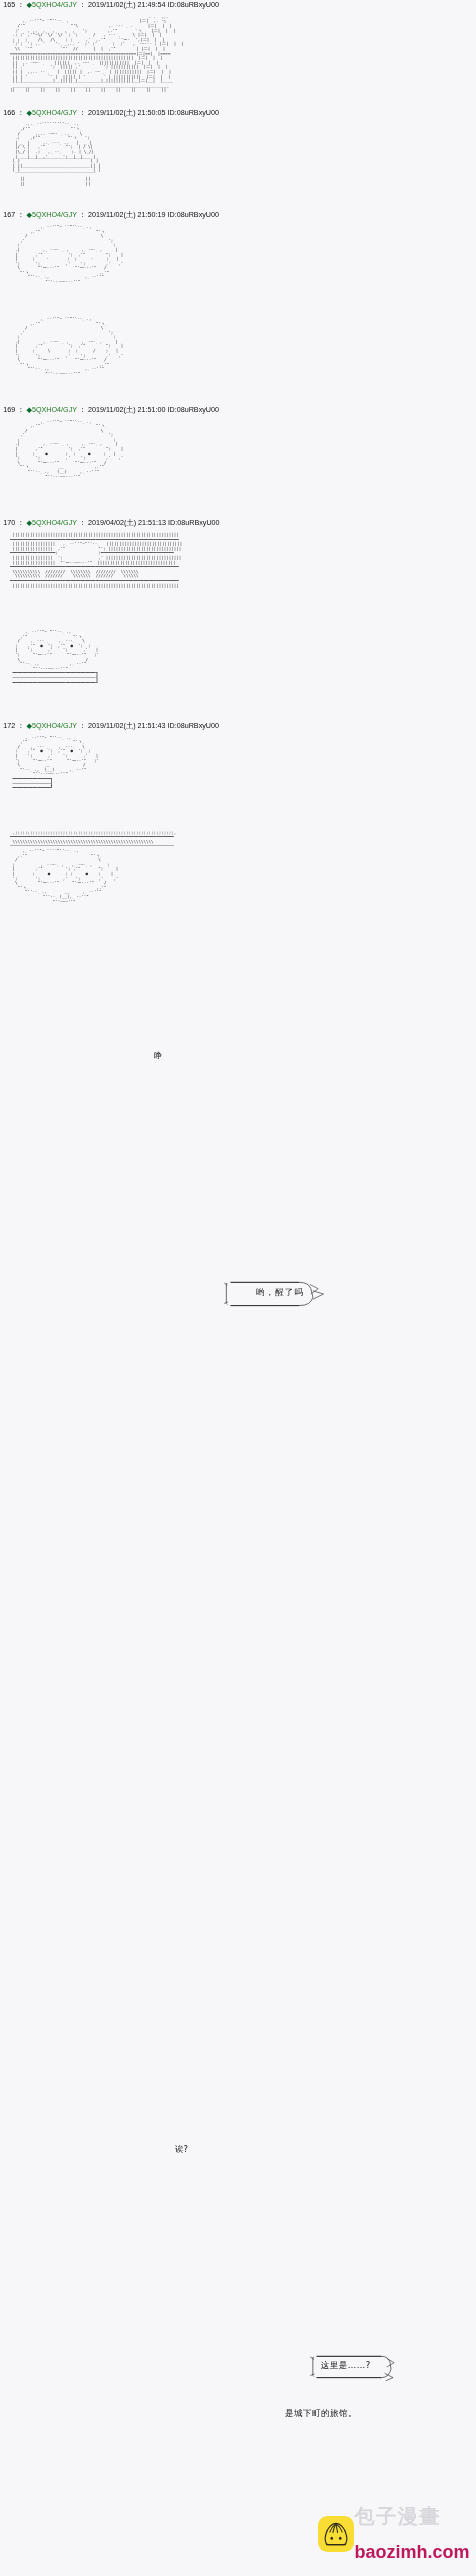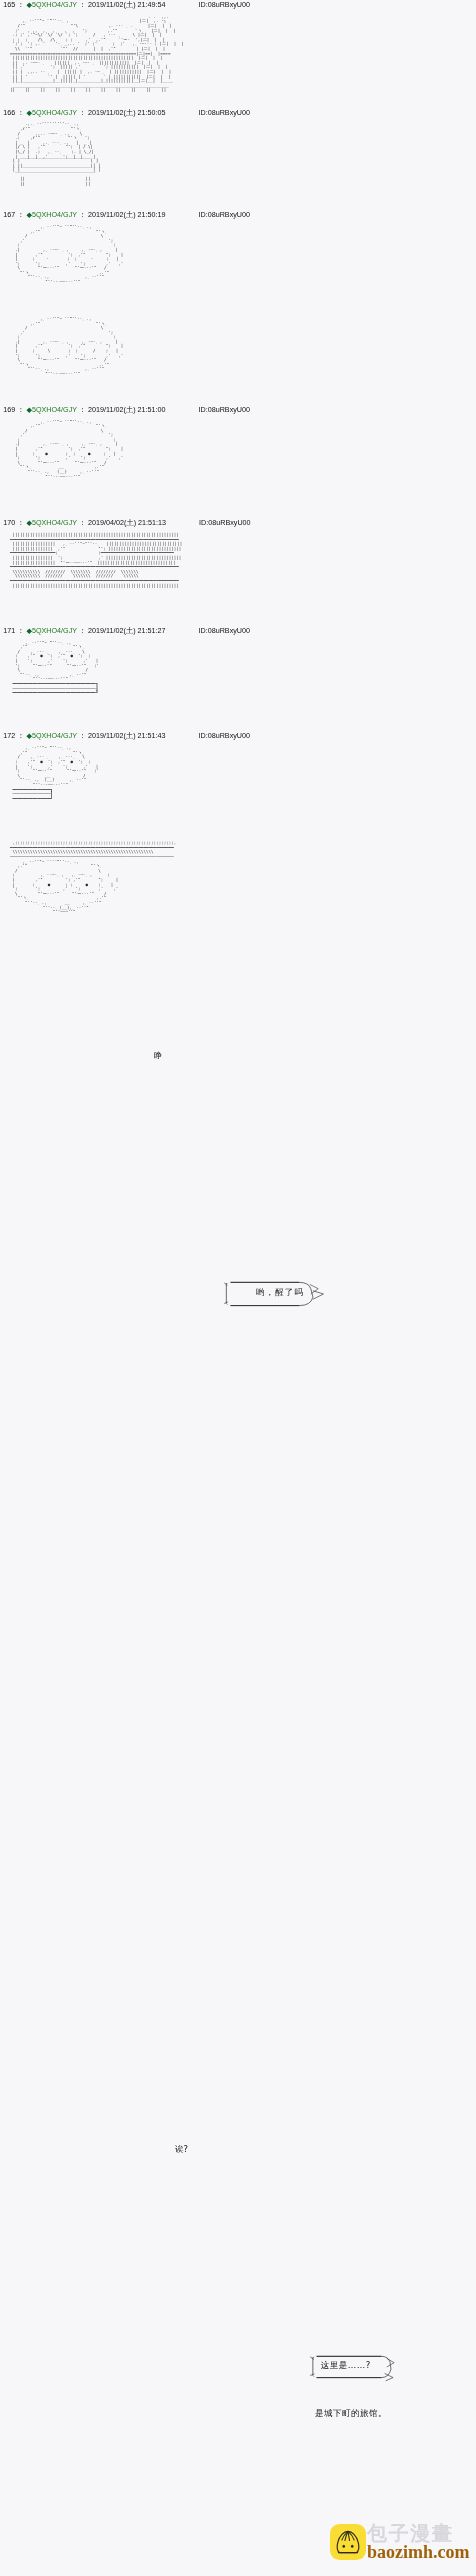--- a/index.html
+++ b/index.html
@@ -23,21 +23,21 @@
     font-size:7.2px;
     line-height:10.6px;
     white-space:nowrap;
     padding-left:3.2px;
     color:#111;
     letter-spacing:0px;
   }
   .post-header .name{color:#1f7a1f;}
   .post-header .diamond{color:#0a6b2a;}
   .post-header .date{color:#111;}
-  .post-header .uid{color:#111;margin-left:31px;}
+  .post-header .uid{color:#111;}
 
   
   .aa{
     font-family:"DejaVu Sans Mono","Liberation Mono",monospace;
     font-size:4.8px;
     line-height:5.1px;
     white-space:pre;
     color:#2b2b2b;
     padding-left:7.4px;
     letter-spacing:0px;
@@ -75,22 +75,22 @@
     background:#f9dd34;
     position:relative;
     flex:0 0 auto;
   }
   .wm-text{display:flex;flex-direction:column;line-height:1;}
   .wm-cn{
     font-family:"DejaVu Sans","Liberation Sans",sans-serif;
     font-size:20px;font-weight:bold;color:#d7d7dc;letter-spacing:1.6px;
   }
   .wm-en{
-    font-family:Liberation Serif, serif;
-    font-size:18px;font-weight:bold;color:#a16207;letter-spacing:0px;margin-top:0;
+    font-family:Liberation Sans, sans-serif;
+    font-size:18px;font-weight:bold;color:#be185d;letter-spacing:0px;margin-top:17px;
   }
 </style>
 </head>
 <body>
 
 <div class="page">
 
   <div class="post">
     <div class="post-header">
       <span>165</span><span> ： </span><span class="diamond">◆</span><span class="name">5QXHO4/GJY</span><span> ： </span><span class="date">2019/11/02(土) 21:49:54</span>&nbsp;<span class="uid">ID:08uRBxyU00</span>
@@ -224,23 +224,20 @@
   \\\\\\\\\\\  ////////  \\\\\\\\  ////////  \\\\\\\
    \\\\\\\\\\  ///////    \\\\\\\  ///////    \\\\\\
  ═══════════════════════════════════════════════════════════════════
   ||||||||||||||||||||||||||||||||||||||||||||||||||||||||||||||||||</pre>
     </div>
   </div>
 
   <div class="spacer-md"></div>
 
   <div class="post">
-    <div class="post-header">
-      <span>171</span><span> ： </span><span class="diamond">◆</span><span class="name">5QXHO4/GJY</span><span> ： </span><span class="date">2019/11/02(土) 21:51:27</span>&nbsp;<span class="uid">ID:08uRBxyU00</span>
-    </div>
     <div class="post-body" style="height:77px;">
       <pre class="aa tiny">       ,、-‐''"~ ̄"''‐-、.,
      ,'"                  "'ヽ、
     /    ,、-‐- 、   ,、-‐-、  \
    ;    ,'"  ●  ';  ,'"  ●  ';  ;
    |    ';      ,'    ';      ,'   |
    ';     "'ー-‐'"      "'ー-‐'"   ;'
     \                          /
      "'‐-、.,            ,、-‐'"
           "''‐--――--‐''"
@@ -320,21 +317,21 @@
       <path d="M6 11 L13 16" fill="none" stroke="#3a3a3a" stroke-width="1.3"></path>
       <path d="M6 46 L14 43" fill="none" stroke="#3a3a3a" stroke-width="1.3"></path>
       <path d="M150 14 L164 22 L150 30" fill="none" stroke="#3a3a3a" stroke-width="1.2"></path>
       <path d="M146 42 L162 50 L148 56" fill="none" stroke="#3a3a3a" stroke-width="1.3"></path>
       <line x1="18" y1="10" x2="140" y2="10" stroke="#2b2b2b" stroke-width="1.6"></line>
       <line x1="18" y1="50" x2="140" y2="50" stroke="#2b2b2b" stroke-width="1.6"></line>
     </svg>
     <div class="cjk big" style="left:13.8px; top:9.5px; position:absolute; letter-spacing:0.5px;">这里是……?</div>
   </div>
 
-  <div class="cjk big" style="left:315px; top:2409px; letter-spacing:0.5px;text-align:center;">是城下町的旅馆。</div>
+  <div class="cjk big" style="left:285px; top:2409px; letter-spacing:0.5px;text-align:center;">是城下町的旅馆。</div>
 
   <div class="watermark">
     <div class="wm-logo">
       <svg width="36" height="36" viewBox="0 0 68 68">
         <path d="M34 14 C26 14 18 22 15 34 C12 44 14 52 18 54 L50 54 C54 52 56 44 53 34 C50 22 42 14 34 14 Z" fill="#f9dd34" stroke="#2d2a1b" stroke-width="2.2" stroke-linejoin="round"></path>
         <path d="M34 14 C31 20 29 26 28 32" fill="none" stroke="#2d2a1b" stroke-width="2"></path>
         <path d="M34 14 C35 20 36 26 37 32" fill="none" stroke="#2d2a1b" stroke-width="2"></path>
         <path d="M34 14 C40 19 44 25 46 31" fill="none" stroke="#2d2a1b" stroke-width="2"></path>
         <path d="M34 14 C28 19 24 25 22 31" fill="none" stroke="#2d2a1b" stroke-width="2"></path>
         <ellipse cx="26" cy="42" rx="2.4" ry="3" fill="#2d2a1b"></ellipse>

